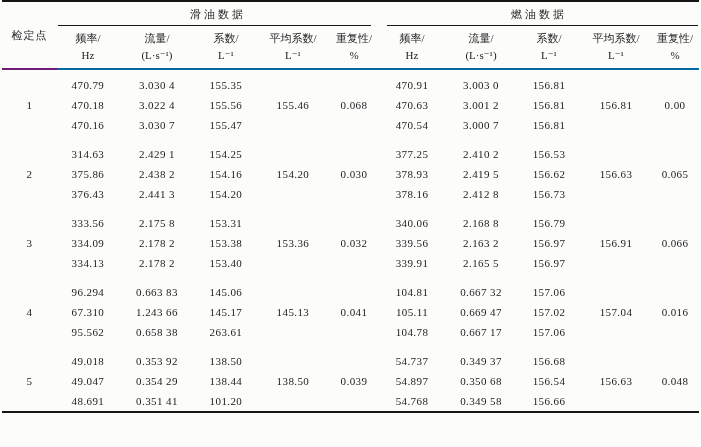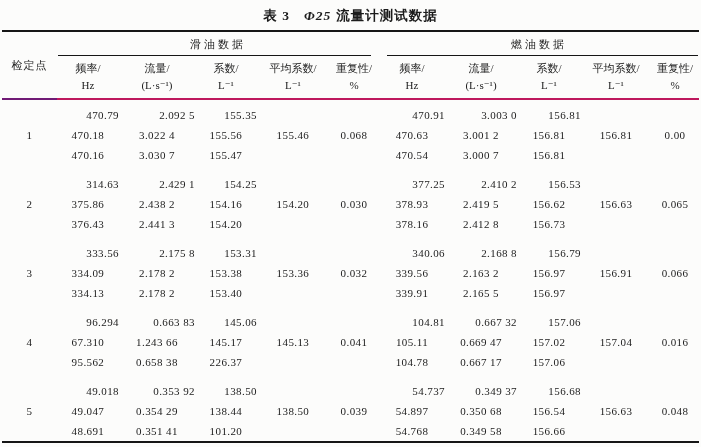--- a/index.html
+++ b/index.html
@@ -50,40 +50,37 @@
   }
   .group-head.g1::after { left: 1px; right: 8px; }
   .group-head.g2::after { left: 8px; right: 1px; }
   th.point-head {
     border-bottom: 2px solid #701a75;
     font-size: 11px;
     letter-spacing: 1px;
   }
   .cols-row th {
     height: 42px;
-    border-bottom: 2px solid #be185d;
+    border-bottom: 2px solid #0369a1;
     line-height: 1.55;
   }
   tbody td {
     height: 20px;
     font-size: 11px;
     letter-spacing: 0.4px;
     white-space: nowrap;
   }
-  tr.group-start td { padding-top: 9px; text-align: right; }
+  tr.group-start td { padding-top: 9px; }
   tr.group-start.first td { padding-top: 5px; }
 </style>
 </head>
 <body>
 
 <div class="page">
 
-  <div class="title">
-    <span class="t-num">表 3</span><span class="t-phi">Φ25</span><span class="t-text">流量计测试数据</span>
-  </div>
 
   <table class="data">
     <colgroup>
       <col style="width:55px">
       <col style="width:62px">
         <col style="width:76px">
         <col style="width:62px">
         <col style="width:72px">
         <col style="width:50px">
       <col style="width:66px">
@@ -138,21 +135,21 @@
         <th>
             <div>重复性/</div>
             <div>%</div>
           </th>
       </tr>
     </thead>
     <tbody id="table-body">
         <tr class="group-start first">
           <td></td>
           <td>470.79</td>
-          <td>2.092 5</td>
+          <td>3.030 4</td>
           <td>155.35</td>
           <td></td>
           <td></td>
           <td>470.91</td>
           <td>3.003 0</td>
           <td>156.81</td>
           <td></td>
           <td></td>
         </tr>
         <tr>
@@ -282,21 +279,21 @@
           <td>105.11</td>
           <td>0.669 47</td>
           <td>157.02</td>
           <td>157.04</td>
           <td>0.016</td>
         </tr>
         <tr>
           <td></td>
           <td>95.562</td>
           <td>0.658 38</td>
-          <td>226.37</td>
+          <td>263.61</td>
           <td></td>
           <td></td>
           <td>104.78</td>
           <td>0.667 17</td>
           <td>157.06</td>
           <td></td>
           <td></td>
         </tr>
         <tr class="group-start">
           <td></td>

